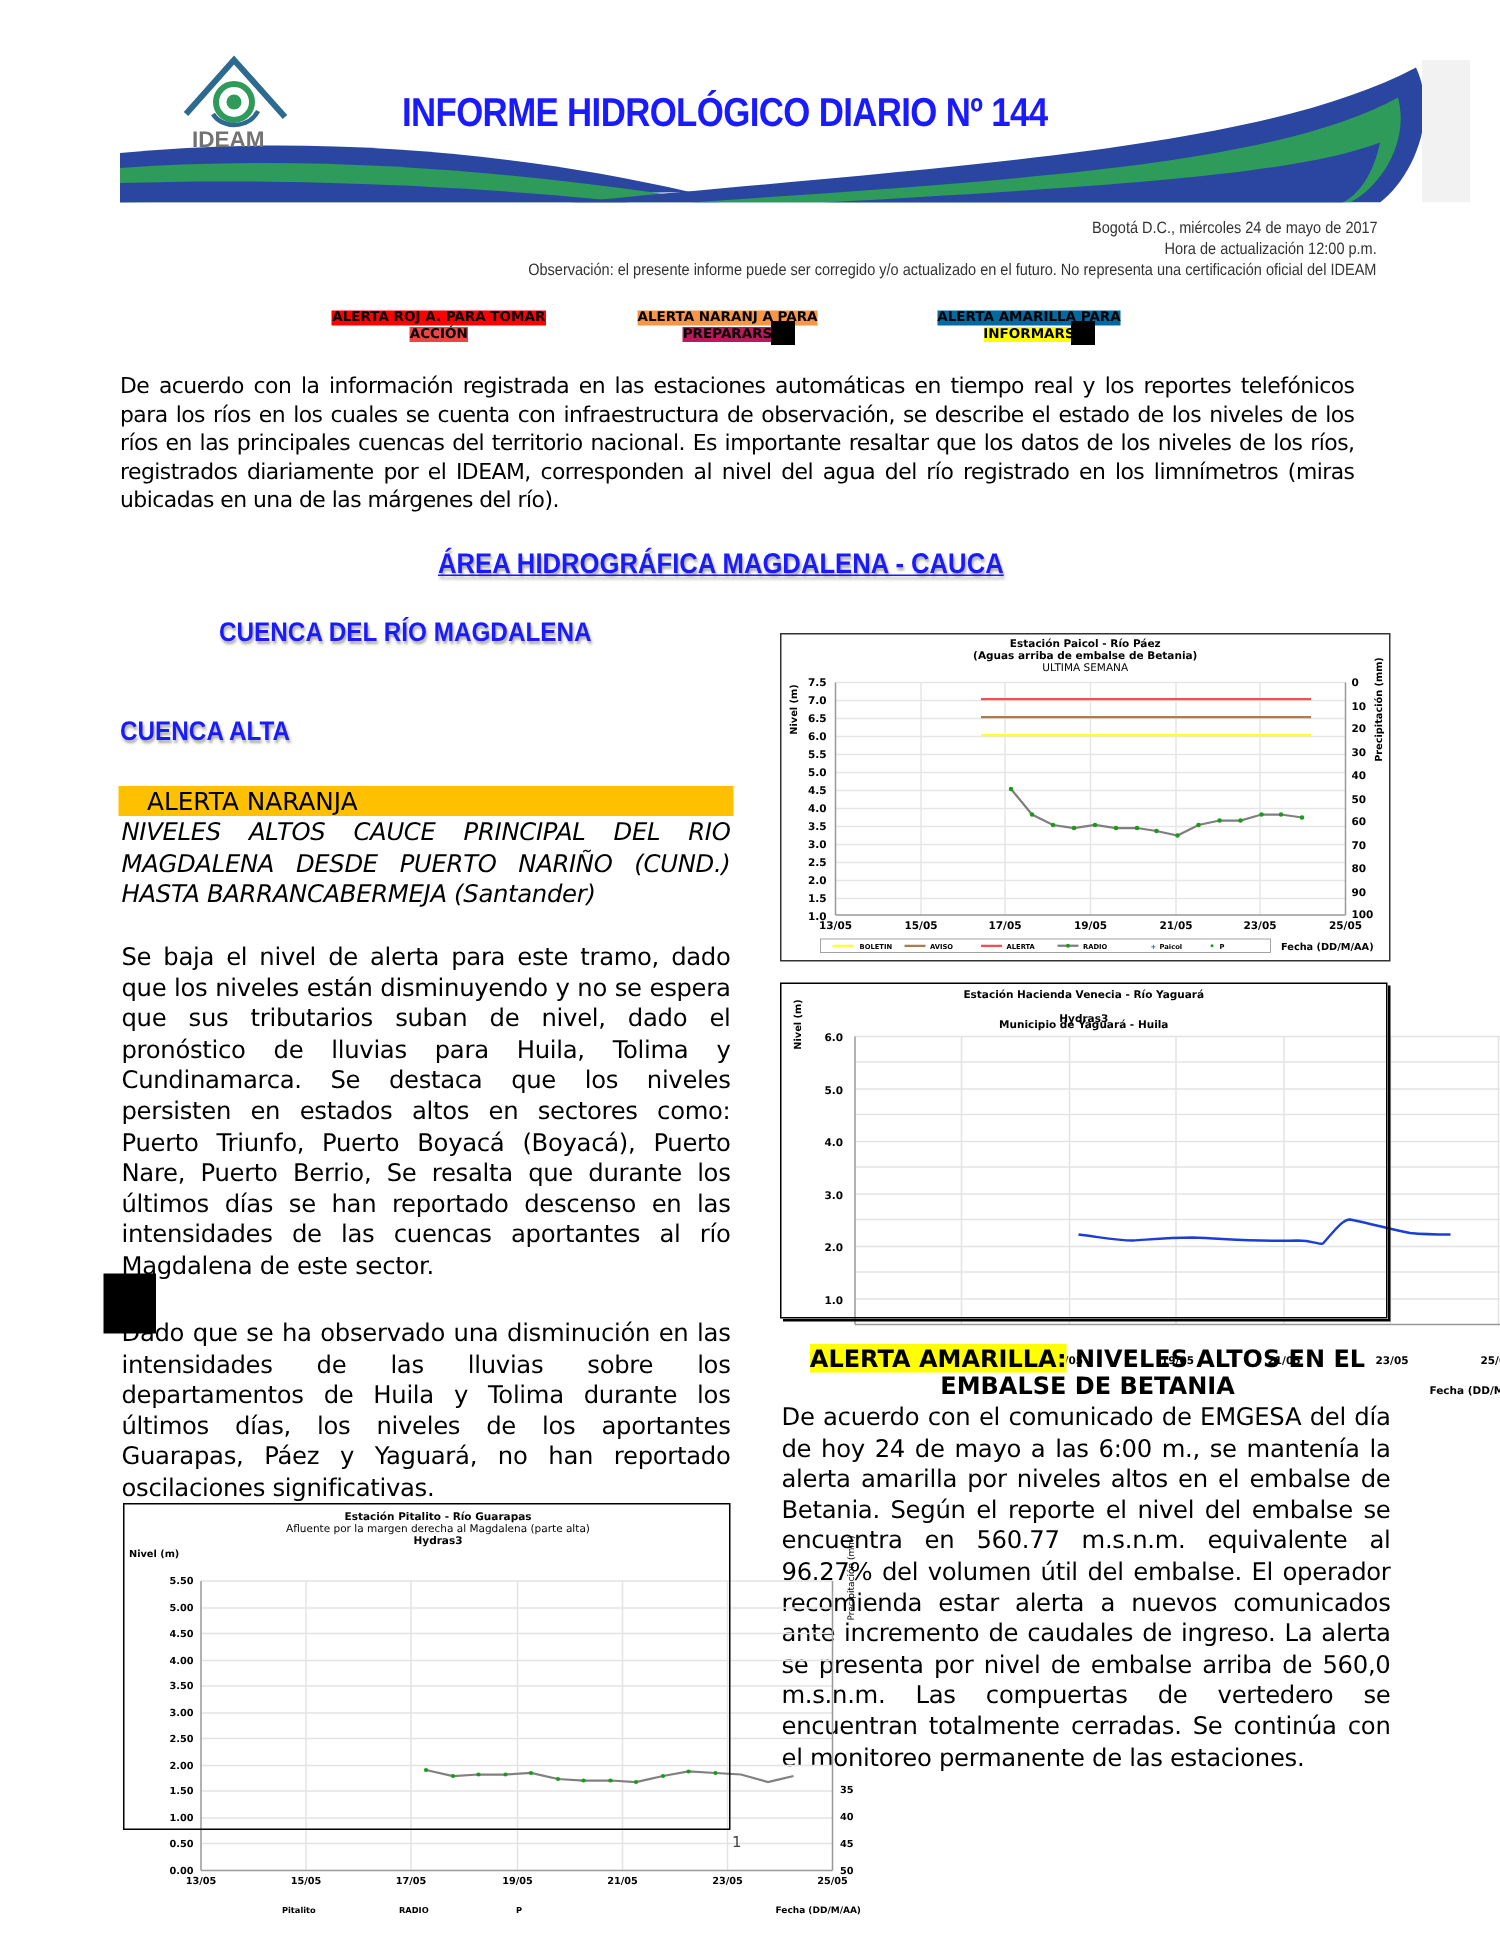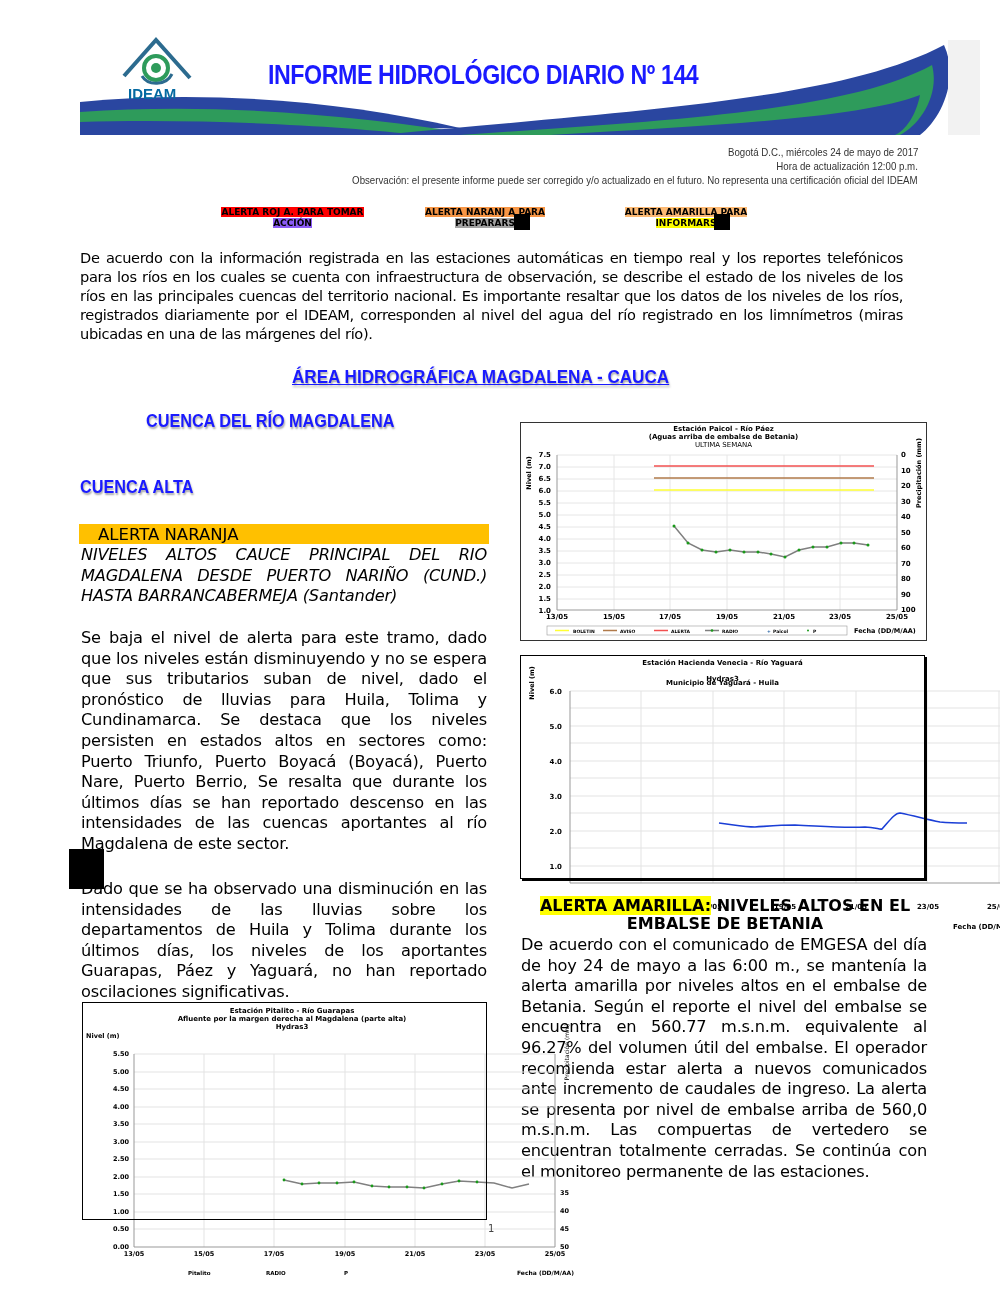--- a/index.html
+++ b/index.html
@@ -2,21 +2,21 @@
 <html><head>
 <meta charset="utf-8">
 <style>
   * { box-sizing: border-box; margin: 0; padding: 0; }
   body { width: 1000px; height: 1293px; background: #ffffff; position: relative; overflow: hidden; font-family: "DejaVu Sans", sans-serif; color: #000; }
   .abs { position: absolute; }
   
   #banner { left: 80px; top: 40px; width: 900px; height: 95px; }
   #banner-title { left: 268px; top: 60px; font-family: "Liberation Sans", sans-serif; font-weight: bold; font-size: 27px; color: #1a1aff; transform: scaleX(0.86); transform-origin: left top; letter-spacing: -0.5px; white-space: nowrap; }
   #logo { left: 118px; top: 36px; width: 80px; height: 70px; }
-  #logo-text { left: 128px; top: 85px; font-family: "Liberation Sans", sans-serif; font-weight: bold; font-size: 15px; color: #0369a1; }
+  #logo-text { left: 128px; top: 85px; font-family: "Liberation Sans", sans-serif; font-weight: bold; font-size: 15px; color: #737373; }
   .meta { right: 82px; font-family: "Liberation Sans", sans-serif; font-size: 11px; color: #333; text-align: right; white-space: nowrap; transform: scaleX(0.88); transform-origin: right top; }
   .legend-box { font-family: "DejaVu Sans", sans-serif; font-size: 9px; font-weight: bold; text-align: center; line-height: 11px; }
   .legend-box span { display: inline; }
   .black-sq { position: absolute; background: #000; }
   #intro { left: 80px; top: 248px; width: 823px; font-size: 14.6px; line-height: 19px; text-align: justify; font-family: "DejaVu Sans", sans-serif; letter-spacing: -0.35px; color: #000000; }
   .section-title { font-family: "Liberation Sans", sans-serif; font-weight: bold; color: #1a1aff; text-shadow: 1px 2px 2px rgba(0,0,0,0.35); white-space: nowrap; }
   #area-title { left: 292px; top: 366px; font-size: 19px; text-decoration: underline; transform: scaleX(0.9); transform-origin: left top; }
   #cuenca-title { left: 146px; top: 411px; font-size: 18px; transform: scaleX(0.9); transform-origin: left top; }
   #cuenca-alta { left: 80px; top: 477px; font-size: 18px; transform: scaleX(0.9); transform-origin: left top; }
   .body-text { font-family: "DejaVu Sans", sans-serif; font-size: 16.2px; line-height: 20.6px; text-align: justify; letter-spacing: -0.2px; }
@@ -57,29 +57,29 @@
 </div>
 <div class="abs" id="logo-text">IDEAM</div>
 <div class="abs" id="banner-title">INFORME HIDROLÓGICO DIARIO Nº 144</div>
 
 <div class="abs meta" style="top:146px;">Bogotá D.C., miércoles 24 de mayo de 2017</div>
 <div class="abs meta" style="top:160px;">Hora de actualización 12:00  p.m.</div>
 <div class="abs meta" style="top:174px;">Observación: el presente informe puede ser corregido y/o actualizado en el futuro. No representa una certificación oficial del IDEAM</div>
 
 <div class="abs legend-box" style="left:220px; top:207px; width:145px;">
   <span style="background:#ff0000;margin-top:48px;">ALERTA ROJ A. PARA TOMAR</span><br>
-  <span style="background:#8b5cf6;">ACCIÓN</span>
+  <span style="background:#ef4444;">ACCIÓN</span>
 </div>
 <div class="abs legend-box" style="left:420px; top:207px; width:130px;">
   <span style="background:#f79646;">ALERTA NARANJ A  PARA</span><br>
-  <span style="background:#a3a3a3;">PREPARARS</span>
+  <span style="background:#be185d;">PREPARARS</span>
 </div>
 <div class="black-sq" style="left:514px; top:214px; width:16px; height:16px;"></div>
 <div class="abs legend-box" style="left:620px; top:207px; width:132px;">
-  <span style="background:#fdba74;">ALERTA AMARILLA  PARA</span><br>
+  <span style="background:#0369a1;">ALERTA AMARILLA  PARA</span><br>
   <span style="background:#ffff00;">INFORMARS</span>
 </div>
 <div class="black-sq" style="left:714px; top:214px; width:16px; height:16px;"></div>
 
 <div class="abs" id="intro">De acuerdo con la información registrada en las estaciones automáticas en tiempo real y los reportes telefónicos para los ríos en los cuales se cuenta con infraestructura de observación, se describe el estado de los niveles de los ríos en las principales cuencas del territorio nacional. Es importante resaltar que los datos de los niveles de los ríos, registrados diariamente por el IDEAM, corresponden al nivel del agua del río registrado en los limnímetros (miras ubicadas en una de las márgenes del río).</div>
 
 <div class="abs section-title" id="area-title">ÁREA HIDROGRÁFICA MAGDALENA - CAUCA</div>
 <div class="abs section-title" id="cuenca-title">CUENCA DEL RÍO MAGDALENA</div>
 <div class="abs section-title" id="cuenca-alta">CUENCA ALTA</div>
 
@@ -320,17 +320,17 @@
     </g>
     <text x="4" y="36" font-size="6.5">Nivel (m)</text>
     <text x="106" y="273" font-size="5.5">Pitalito</text>
     <text x="184" y="273" font-size="5.5">RADIO</text>
     <text x="262" y="273" font-size="5.5">P</text>
     <text x="435" y="273" font-size="6">Fecha (DD/M/AA)</text>
     <text x="487" y="50" transform="rotate(-90 487 50)" text-anchor="middle" font-size="6" font-weight="normal">Precipitación (mm)</text>
   </svg>
   <div style="position:absolute; left:0; top:0; width:405px; height:218px; border:1.5px solid #000;"></div>
   <div class="ctitle" style="top:5px; width:100%; left:-40px;">Estación Pitalito  - Río Guarapas</div>
-  <div class="ctitle" style="top:13px; width:100%; left:-40px; font-weight:bold;">Afluente por la margen derecha al Magdalena (parte alta)</div>
+  <div class="ctitle" style="top:13px; width:100%; left:-40px; font-weight:normal;">Afluente por la margen derecha al Magdalena (parte alta)</div>
   <div class="ctitle" style="top:21px; width:100%; left:-40px;">Hydras3</div>
 </div>
 
 <div class="abs" style="left:488px; top:1223px; font-size:10px; color:#444;">1</div>
 
 </body></html>

